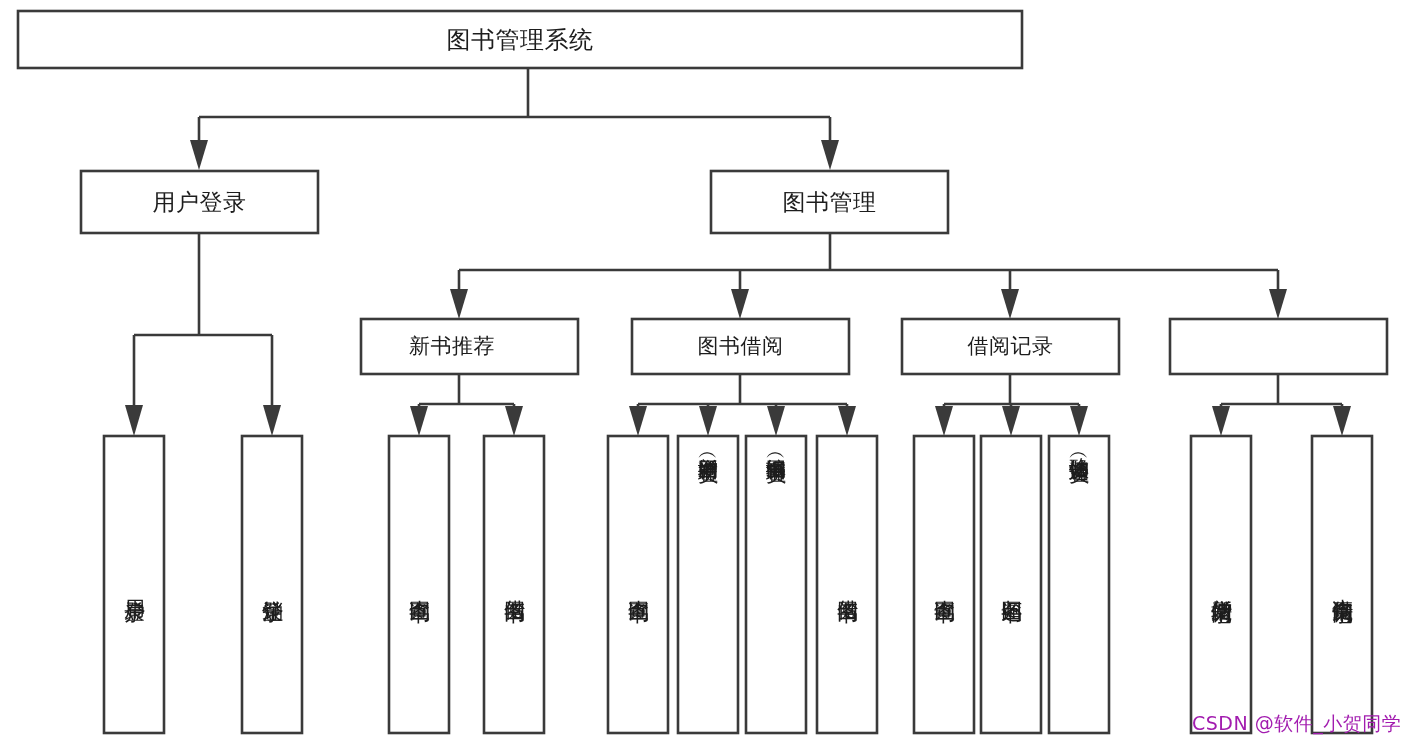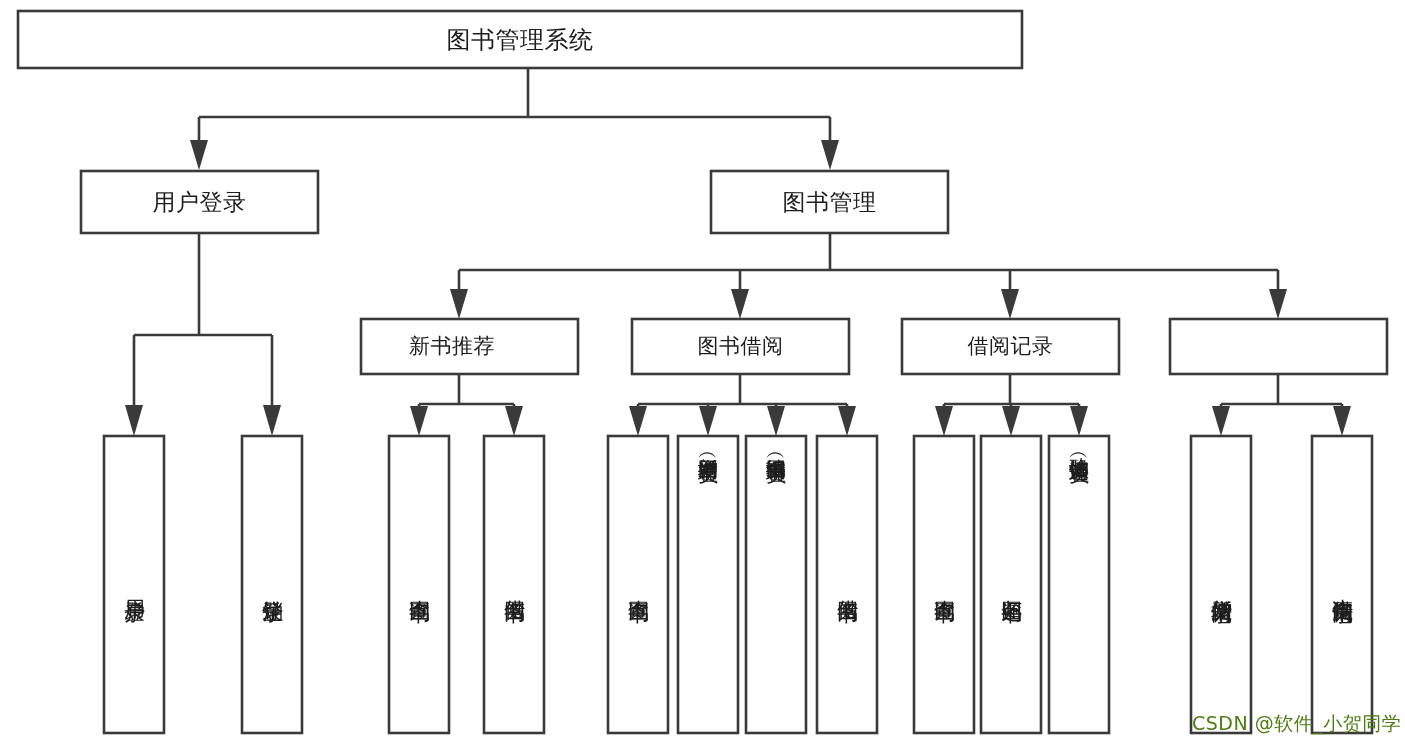--- a/index.html
+++ b/index.html
@@ -67,21 +67,21 @@
   }
   .node-label-v.tight {
     font-size: 20px;
     line-height: 1.15;
   }
   .watermark {
     position: absolute;
     left: 1192px;
     top: 711px;
     font-size: 19px;
-    color: #4d7c0f;
+    color: #a21caf;
     letter-spacing: 0.5px;
     white-space: nowrap;
     pointer-events: none;
   }
 </style>
 </head>
 <body>
 
 <div id="canvas">
 

